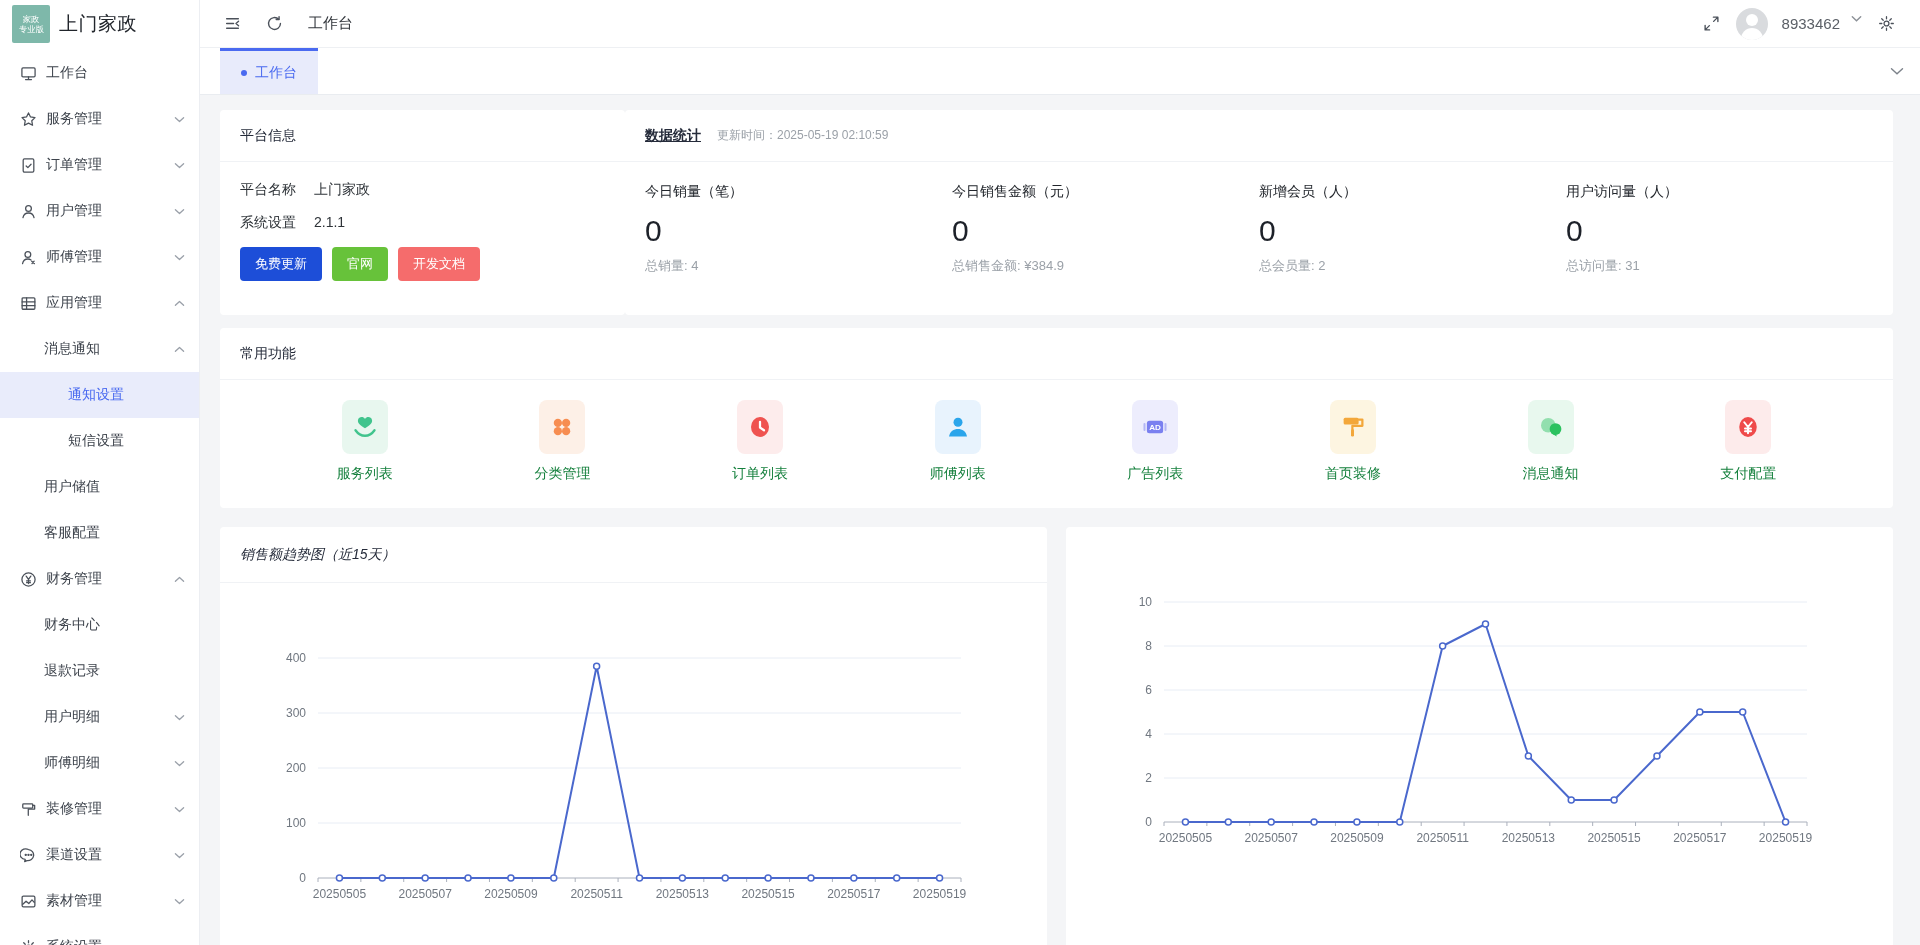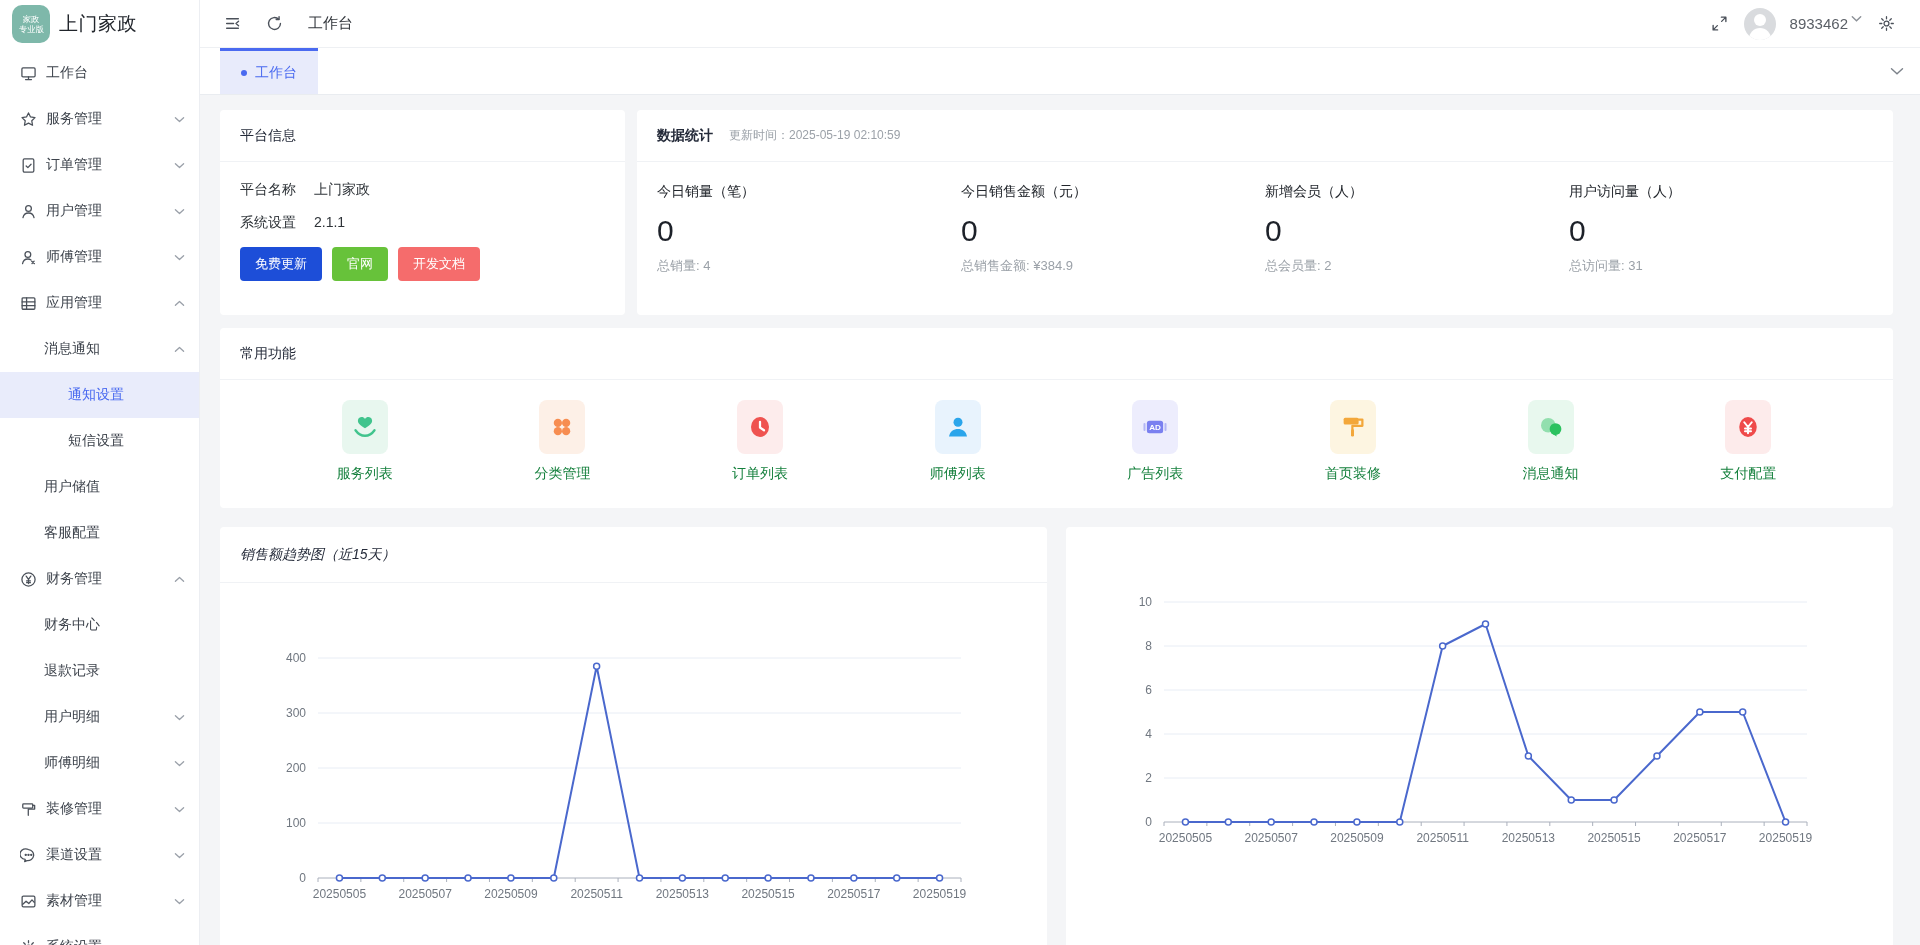--- a/index.html
+++ b/index.html
@@ -3,21 +3,21 @@
 <meta charset="utf-8">
 <style>
   * { margin:0; padding:0; box-sizing:border-box; }
   html,body { width:1920px; height:945px; overflow:hidden; background:#f4f5f7;
     font-family:"Liberation Sans","DejaVu Sans",sans-serif; }
   .layout { display:flex; width:1920px; height:945px; }
 
   
   .sidebar { width:200px; height:945px; background:#fff; border-right:1px solid #eceef2; flex:none; overflow:hidden; }
   .logo-row { height:48px; display:flex; align-items:center; padding:0 12px; gap:9px; }
-  .logo-badge { width:38px; height:38px; background:#7eb8aa; border-radius:10px; color:#fff;
+  .logo-badge { width:38px; height:38px; background:#7eb8aa; border-radius:2px; color:#fff;
     display:flex; flex-direction:column; align-items:center; justify-content:center; line-height:1.15; }
   .logo-badge span { font-size:9px; transform:scale(.92); white-space:nowrap; }
   .app-title { font-size:19px; color:#21252b; font-weight:500; letter-spacing:.5px; white-space:nowrap; }
   .menu { padding-top:2px; }
   .menu-item { height:46px; display:flex; align-items:center; padding:0 14px 0 20px; font-size:14px; color:#3d434c; cursor:pointer; }
   .menu-item.level2 { padding-left:44px; }
   .menu-item.level3 { padding-left:68px; }
   .menu-item.active { background:#e9ecfb; color:#4a6af0; }
   .mi-icon { width:17px; height:17px; margin-right:9px; color:#4b515a; flex:none; display:inline-flex; }
   .mi-icon svg { width:100%; height:100%; }
@@ -27,40 +27,40 @@
   .main { flex:1; display:flex; flex-direction:column; min-width:0; }
   .topbar { height:48px; background:#fff; border-bottom:1px solid #eef0f3; display:flex; align-items:center; padding:0 24px 0 22px; flex:none; }
   .tb-btn { width:20px; height:20px; color:#4b515a; cursor:pointer; display:inline-flex; align-items:center; justify-content:center; }
   .tb-btn svg { width:17px; height:17px; }
   .tb-gap { margin-left:22px; }
   .breadcrumb { margin-left:24px; font-size:15px; color:#33373d; }
   .tb-right { margin-left:auto; display:flex; align-items:center; gap:14px; }
   .avatar { width:32px; height:32px; border-radius:50%; background:#d9dbde; position:relative; overflow:hidden; cursor:pointer; flex:none; }
   .avatar::before { content:""; position:absolute; width:12px; height:12px; border-radius:50%; background:#fff; left:10px; top:6px; }
   .avatar::after { content:""; position:absolute; width:22px; height:14px; border-radius:11px 11px 0 0; background:#fff; left:5px; top:20px; }
-  .user-wrap { display:flex; align-items:flex-start; gap:3px; cursor:pointer; }
+  .user-wrap { display:flex; align-items:flex-start; gap:11px; cursor:pointer; }
   .username { font-size:15px; color:#5a5f66; }
   .caret { color:#8b9097; display:inline-flex; }
 
   
   .tabbar { height:47px; background:#fff; border-bottom:1px solid #e9ecf0; display:flex; align-items:stretch; position:relative; flex:none; }
   .tab { margin-left:20px; padding:0 21px; background:#e8ebfb; border-top:3px solid #4a6af0; color:#4a6af0;
     font-size:14px; display:flex; align-items:center; gap:8px; cursor:pointer; }
   .tab-dot { width:6px; height:6px; border-radius:50%; background:#4a6af0; }
   .tab-collapse { position:absolute; right:16px; top:0; height:47px; display:flex; align-items:center; color:#7c828a; cursor:pointer; }
 
   
   .content { flex:1; padding:15px 27px 0 20px; overflow:hidden; }
   .card { background:#fff; border-radius:4px; }
   .card-header { height:52px; display:flex; align-items:center; padding:0 20px; border-bottom:1px solid #f0f2f5; }
   .card-title { font-size:14px; color:#252b3a; font-weight:500; }
-  .card-title.bold { font-weight:700; }
+  .card-title.bold { font-weight:700;text-decoration:underline; }
   .updated { font-size:12px; color:#9ba1a8; margin-left:16px; }
 
-  .row1 { display:flex; gap:12px; height:205px; }
+  .row1 { display:flex; height:205px; }
   .platform-card { width:405px; flex:none; }
   .platform-body { padding:19px 20px 0; }
   .p-row { font-size:14px; color:#2e3338; margin-bottom:15px; }
   .p-row .p-label { margin-right:18px; }
   .btn-row { display:flex; gap:10px; margin-top:3px; }
   .pbtn { border:none; color:#fff; font-size:13px; padding:8px 15px; border-radius:4px; cursor:pointer; font-family:inherit; }
 
   .stats-card { flex:1; }
   .stats-body { display:flex; padding:21px 20px 0; }
   .stat-col { flex:1; }

